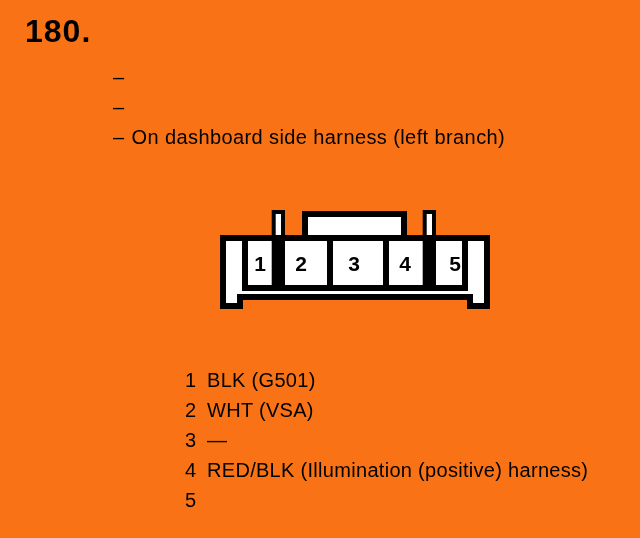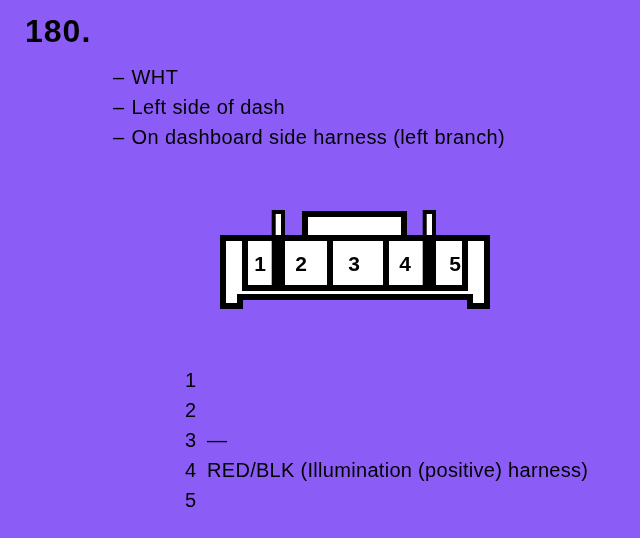--- a/index.html
+++ b/index.html
@@ -1,20 +1,20 @@
 <!DOCTYPE html>
 <html><head>
 <meta charset="utf-8">
 <style>
   html, body { margin: 0; padding: 0; }
   .page {
     position: relative;
     width: 640px;
     height: 538px;
-    background: #8b5cf6;
+    background: #f97316;
     color: #000000;
     font-family: "Liberation Sans", sans-serif;
     overflow: hidden;
   }
   .title {
     position: absolute;
     left: 25px;
     top: 13px;
     margin: 0;
     display: flex;
@@ -67,25 +67,23 @@
 
 <div class="page">
 
   <h1 class="title">
     <span>180.</span>
   </h1>
 
   <div class="details">
     <div class="detail-line">
       <span class="dash">–</span>
-      <span>WHT</span>
     </div>
     <div class="detail-line">
       <span class="dash">–</span>
-      <span>Left side of dash</span>
     </div>
     <div class="detail-line">
       <span class="dash">–</span>
       <span>On dashboard side harness (left branch)</span>
     </div>
   </div>
 
   <svg class="connector-svg" width="330" height="125" viewBox="180 195 330 125" xmlns="http://www.w3.org/2000/svg">
 
     <rect x="273.7" y="212" width="9.3" height="26" fill="#ffffff" stroke="#000000" stroke-width="4"></rect>
@@ -103,23 +101,25 @@
     <text x="260" y="271" text-anchor="middle" fill="#000000">1</text>
     <text x="301" y="271" text-anchor="middle" fill="#000000">2</text>
     <text x="354" y="271" text-anchor="middle" fill="#000000">3</text>
     <text x="405" y="271" text-anchor="middle" fill="#000000">4</text>
     <text x="455" y="271" text-anchor="middle" fill="#000000">5</text>
   </svg>
 
   <div class="pinlist">
     <div class="pin-row">
       <span class="pin-num">1</span>
+      <span class="pin-label">BLK (G501)</span>
     </div>
     <div class="pin-row">
       <span class="pin-num">2</span>
+      <span class="pin-label">WHT (VSA)</span>
     </div>
     <div class="pin-row">
       <span class="pin-num">3</span>
       <span class="pin-label">—</span>
     </div>
     <div class="pin-row">
       <span class="pin-num">4</span>
       <span class="pin-label">RED/BLK (Illumination (positive) harness)</span>
     </div>
     <div class="pin-row">

